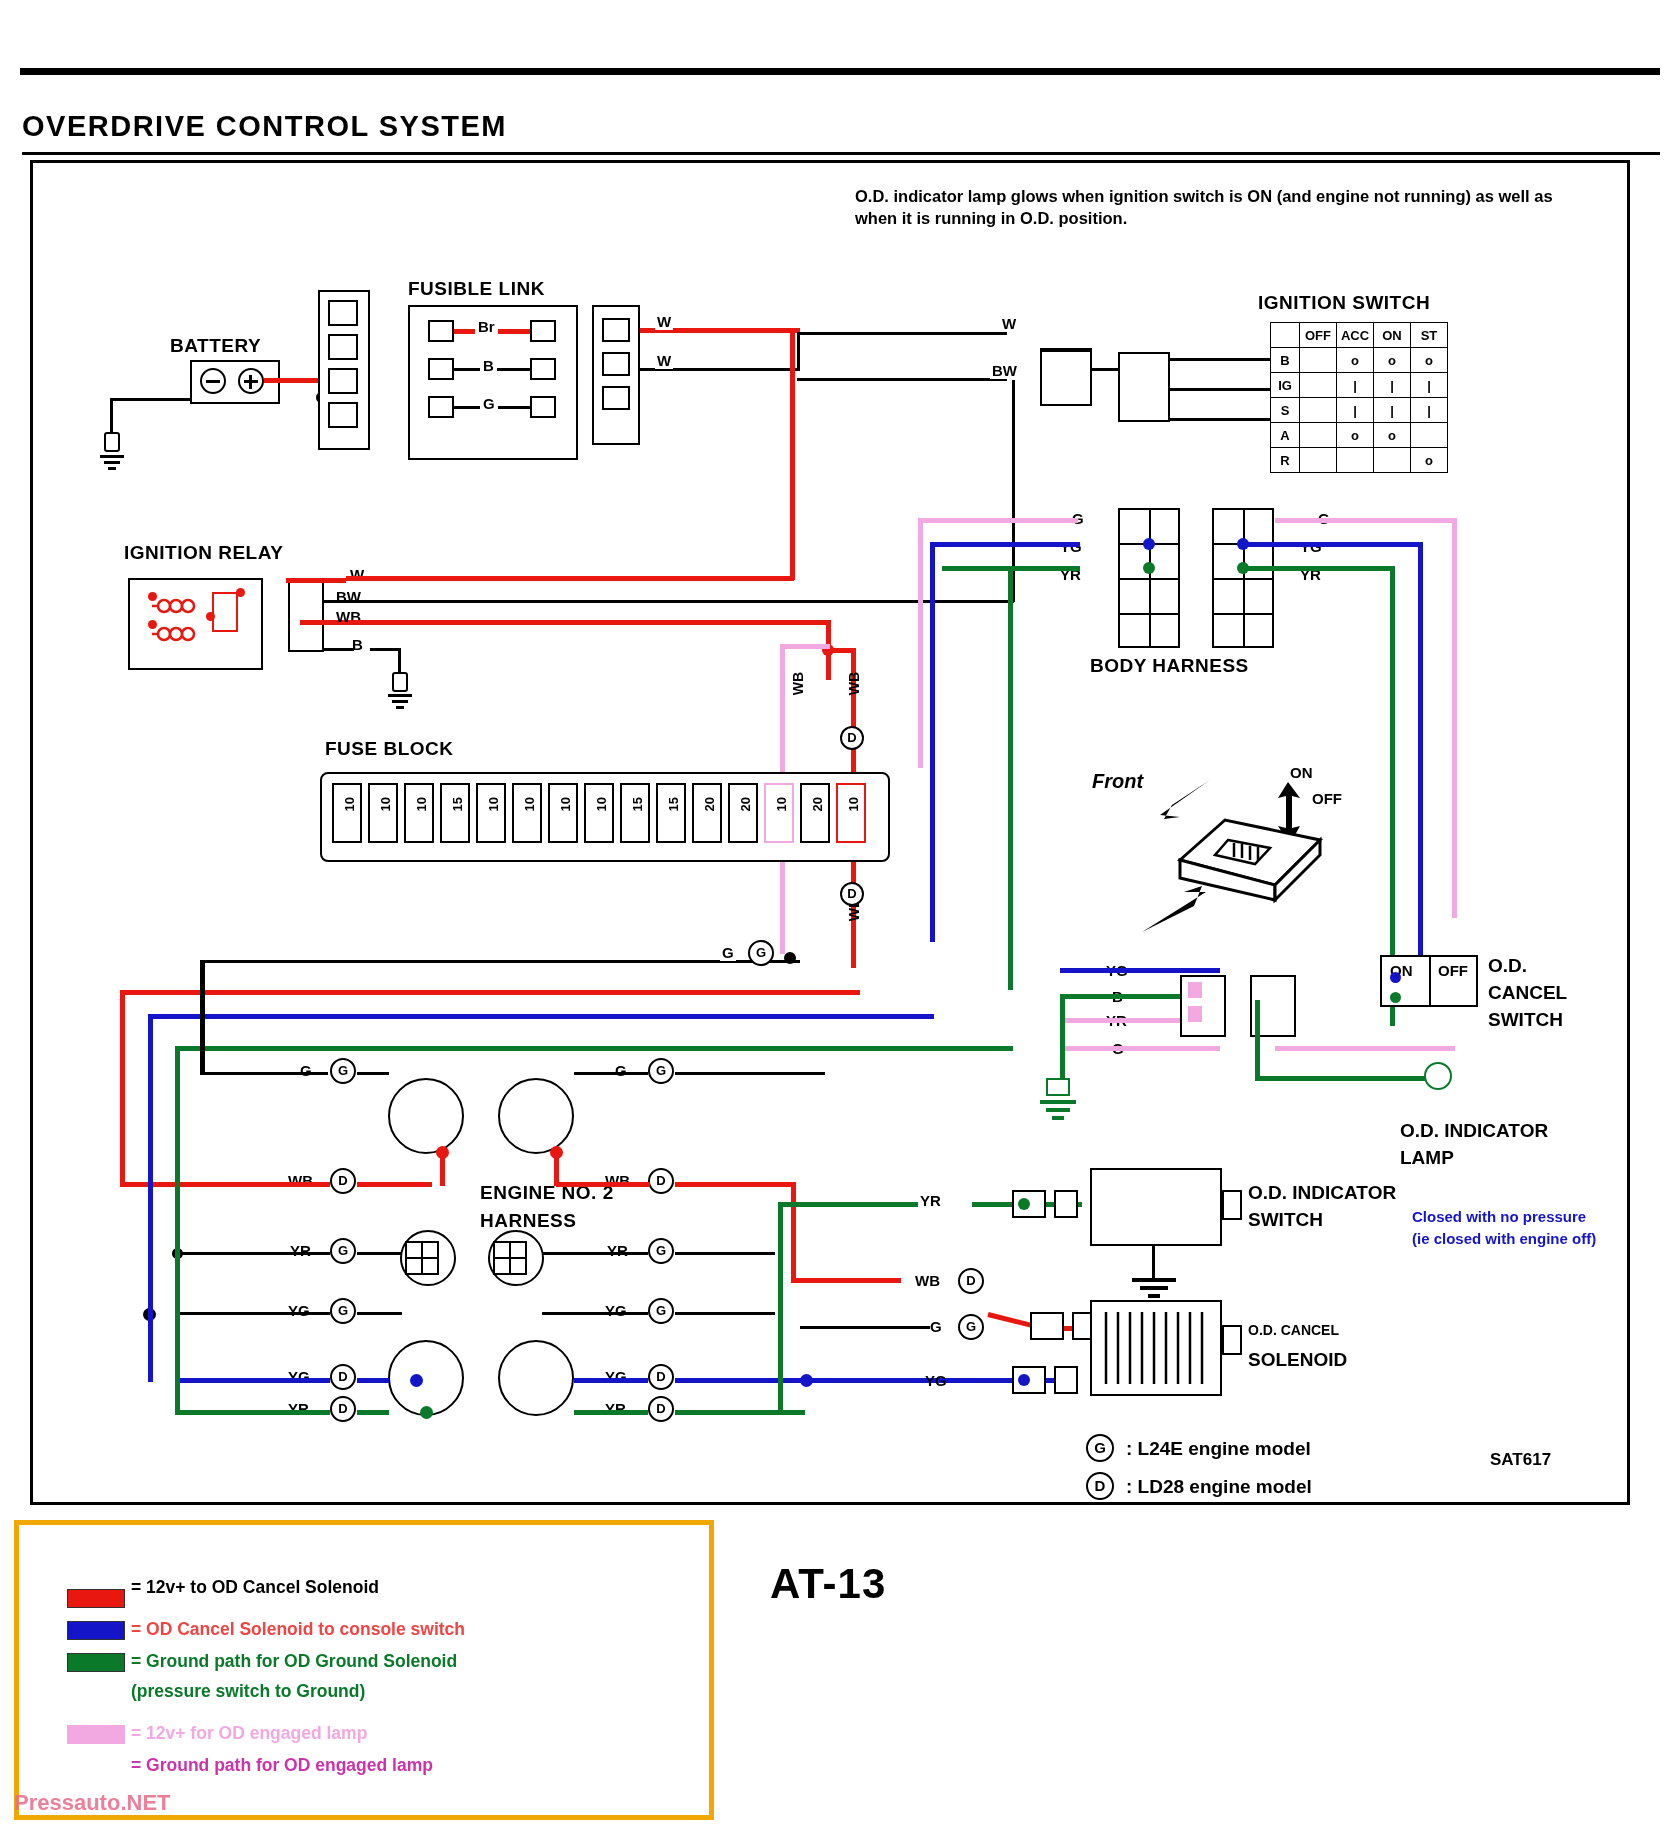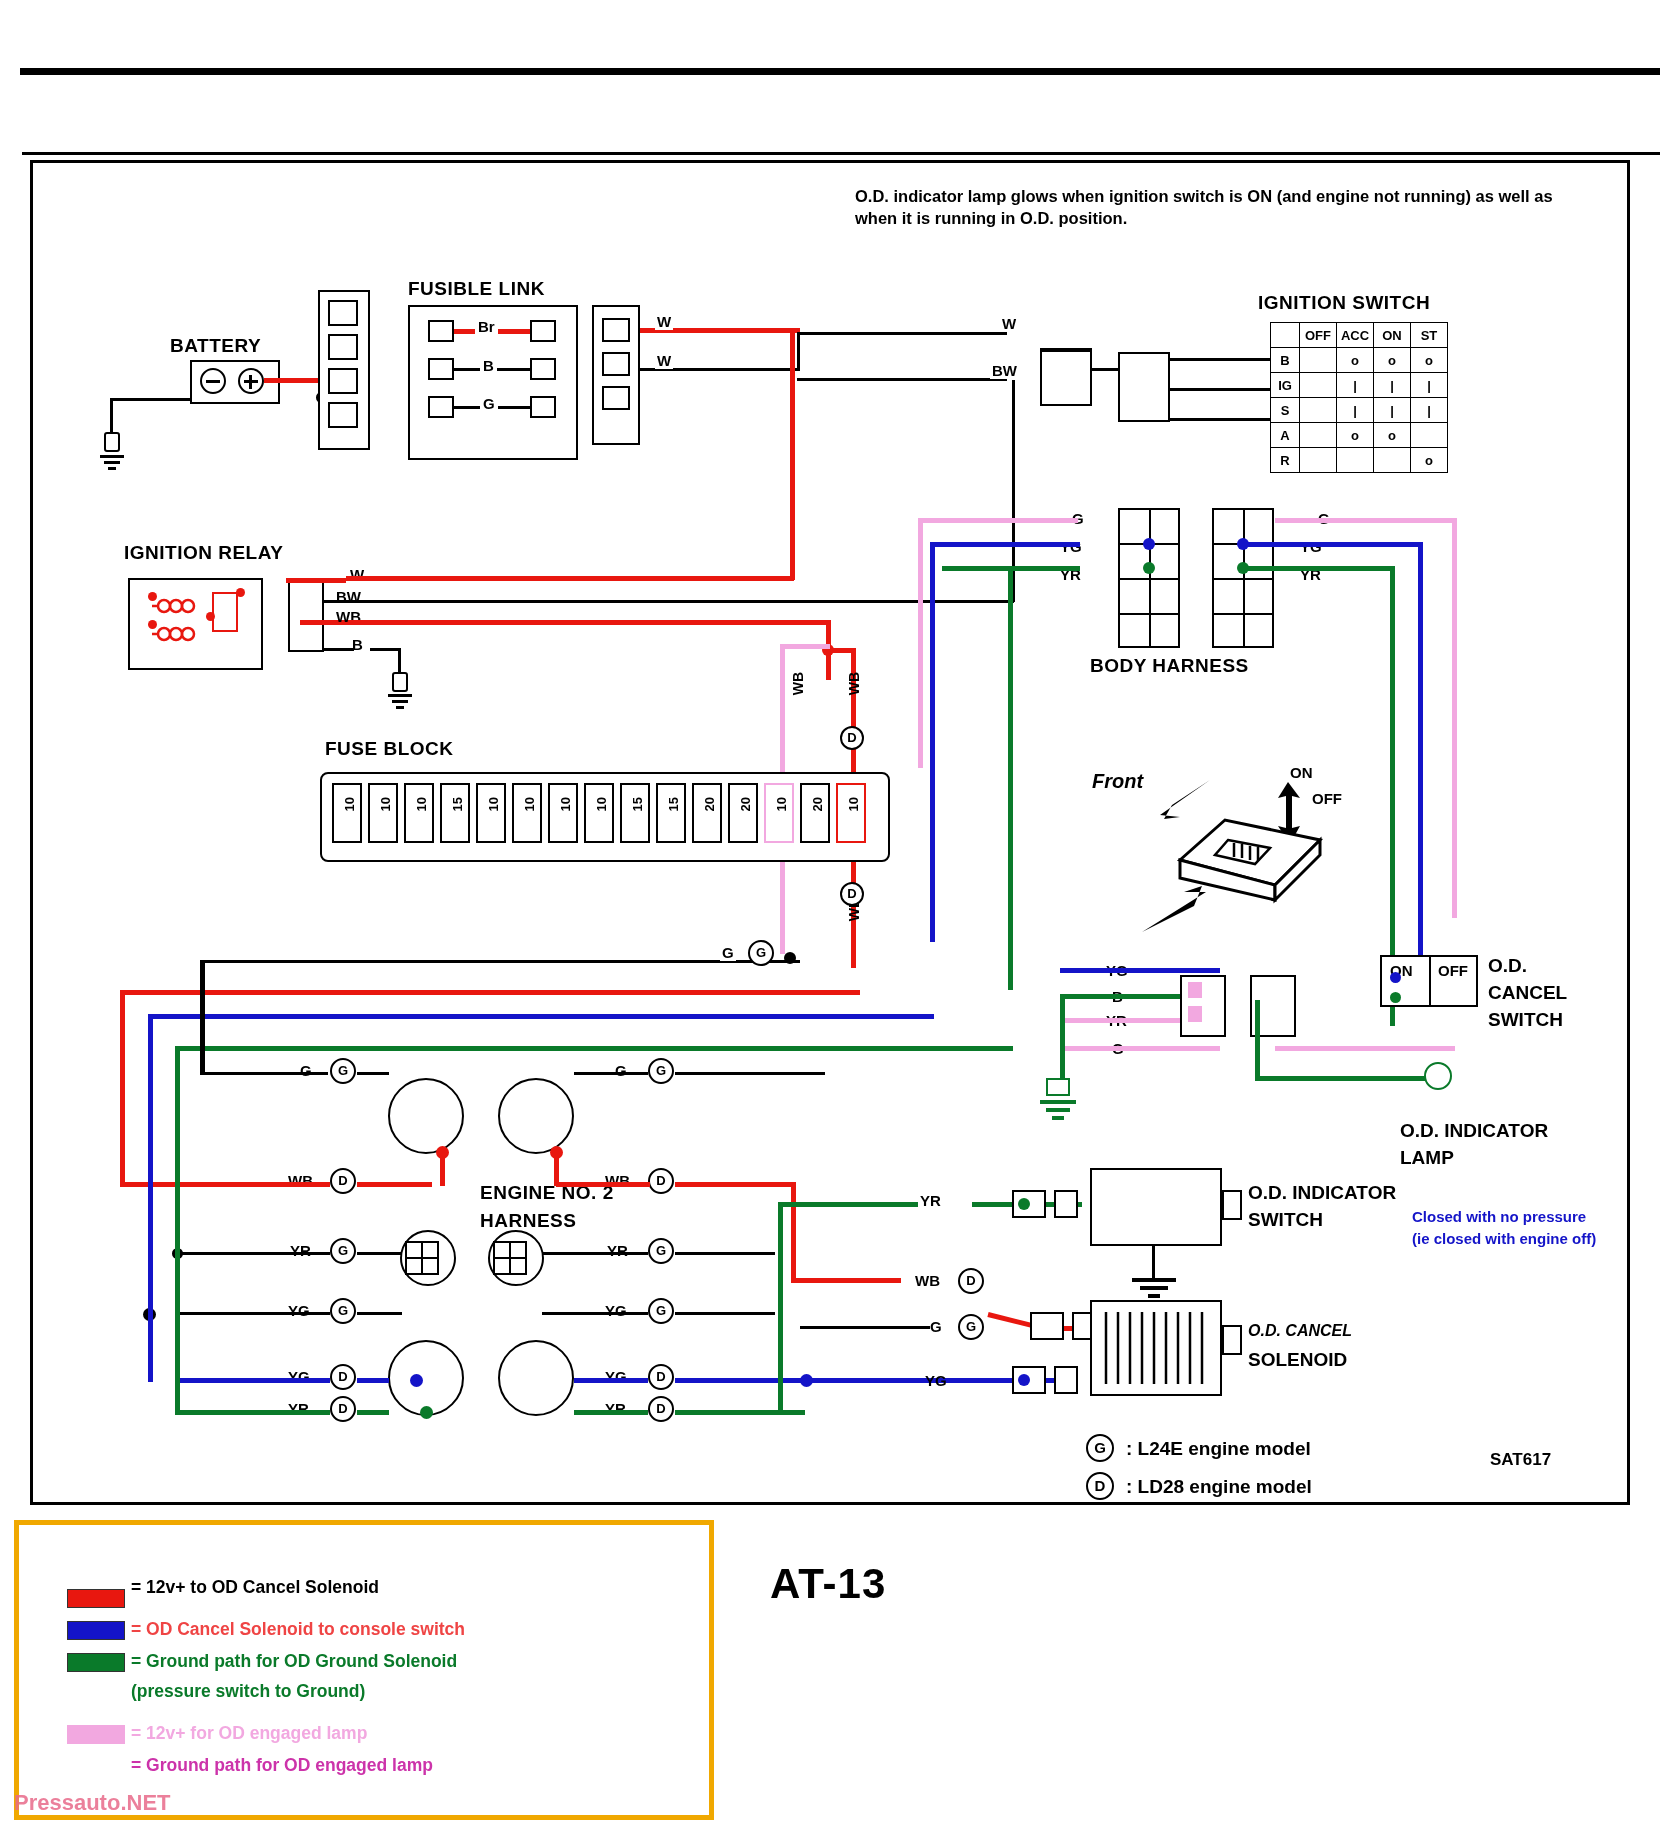--- a/index.html
+++ b/index.html
@@ -45,20 +45,21 @@
   table.ign td.lab{width:26px;}
   .fusecell{position:absolute;border:2px solid #000;box-sizing:border-box;background:#fff;width:30px;height:60px;}
   .fusenum{position:absolute;font-size:13px;font-weight:bold;writing-mode:vertical-rl;transform:rotate(180deg);}
 </style>
 </head>
 <body>
 
 <div class="page">
 
   <div class="abs" id="hdr-rule"></div>
+  <div class="abs" id="sec-title">OVERDRIVE CONTROL SYSTEM</div>
   <div class="abs" id="sec-rule"></div>
   <div class="abs" id="frame"></div>
   <div class="abs" id="note">O.D. indicator lamp glows when ignition switch is ON (and engine not running) as well as when it is running in O.D. position.</div>
   <div class="abs" id="sat">SAT617</div>
 
   <div class="abs lblbig" style="left:170px;top:335px;">BATTERY</div>
   <div class="bx" style="left:190px;top:360px;width:90px;height:44px;"></div>
   <div class="circ" style="left:200px;top:368px;width:26px;height:26px;"></div>
   <div class="w" style="left:206px;top:380px;width:14px;height:3px;"></div>
   <div class="circ" style="left:238px;top:368px;width:26px;height:26px;"></div>
@@ -523,21 +524,21 @@
           <line x1="44" y1="4" x2="44" y2="76"></line>
       <line x1="56" y1="4" x2="56" y2="76"></line>
           <line x1="68" y1="4" x2="68" y2="76"></line>
       <line x1="80" y1="4" x2="80" y2="76"></line>
           <line x1="92" y1="4" x2="92" y2="76"></line>
       <line x1="104" y1="4" x2="104" y2="76"></line>
     </g>
       </svg>
   </div>
   <div class="bx" style="left:1222px;top:1325px;width:20px;height:30px;"></div>
-  <div class="abs lbl" style="left:1248px;top:1322px;font-size:16px;font-style:italic;">O.D. CANCEL</div>
+  <div class="abs lbl" style="left:1248px;top:1322px;font-size:14px;">O.D. CANCEL</div>
   <div class="abs lbl" style="left:1248px;top:1349px;font-size:19px;">SOLENOID</div>
 
   <div class="codec" style="left:1086px;top:1434px;width:28px;height:28px;line-height:24px;font-size:15px;">G</div>
   <div class="abs lbl" style="left:1126px;top:1438px;font-size:19px;">: L24E engine model</div>
   <div class="codec" style="left:1086px;top:1472px;width:28px;height:28px;line-height:24px;font-size:15px;">D</div>
   <div class="abs lbl" style="left:1126px;top:1476px;font-size:19px;">: LD28 engine model</div>
 
   <div class="abs" id="legend">
     <div class="swatch" style="top:64px;background:#e8170f;"></div>
     <div class="lgrow" style="left:112px;top:52px;">= 12v+ to OD Cancel Solenoid</div>

